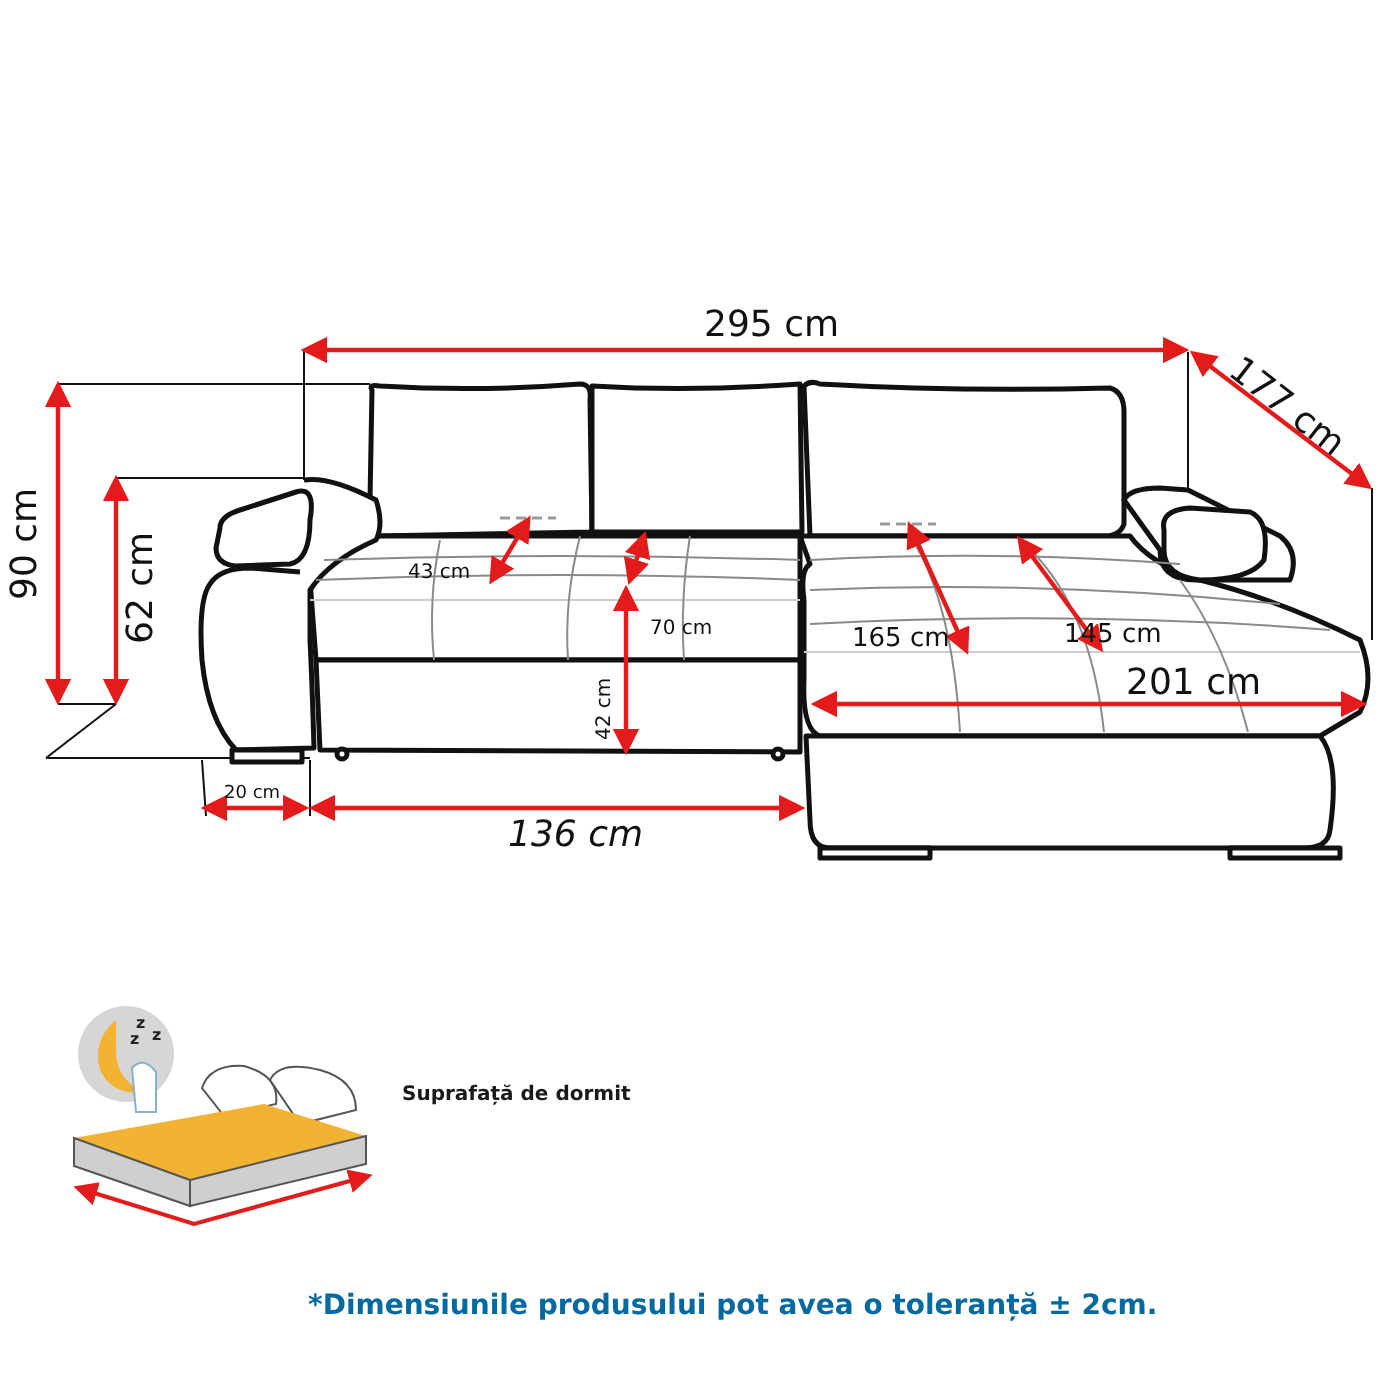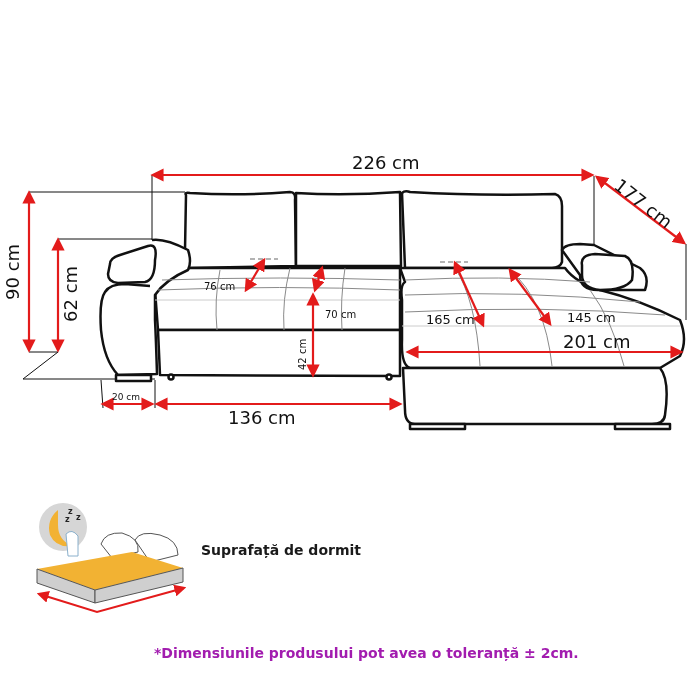--- a/index.html
+++ b/index.html
@@ -4,23 +4,23 @@
 <style>
   html, body { margin: 0; padding: 0; background: #ffffff; }
   body { width: 700px; height: 700px; position: relative; overflow: hidden; font-family: "DejaVu Sans", sans-serif; }
   #stage { position: absolute; left: 0; top: 0; width: 700px; height: 700px; }
   .lbl { position: absolute; color: #111; font-family: "DejaVu Sans", sans-serif; white-space: nowrap; line-height: 1; }
   .lbl.big { font-size: 18px; font-weight: 500; }
   .lbl.mid { font-size: 13px; }
   .lbl.small { font-size: 10px; }
   .vert { transform-origin: left top; transform: rotate(-90deg); }
   .diag { transform-origin: left top; transform: rotate(38deg); }
-  .sleep-title { position: absolute; left: 201px; top: 542px; font-size: 14px; font-weight: bold; color: #1a1a1a; }
+  .sleep-title { position: absolute; left: 201px; top: 542px; font-size: 10px; font-weight: bold; color: #1a1a1a; }
   .sleep-size { position: absolute; left: 231px; top: 567px; font-size: 16px; font-weight: bold; color: #e01414; }
-  .note { position: absolute; left: 154px; top: 645px; font-size: 14px; font-weight: bold; color: #a21caf; }
+  .note { position: absolute; left: 154px; top: 645px; font-size: 14px; font-weight: bold; color: #0369a1; }
 </style>
 </head>
 <body>
 
 <div id="stage">
 <svg width="700" height="700" viewBox="0 0 700 700">
   <defs>
     <marker id="ah" viewBox="0 0 10 10" refX="8" refY="5" markerWidth="6" markerHeight="6" orient="auto-start-reverse">
       <path d="M0,0 L10,5 L0,10 z" fill="#e31b1b"></path>
     </marker>
@@ -108,28 +108,28 @@
     <text x="65" y="522" font-size="8" font-weight="bold" fill="#222" font-family="DejaVu Sans, sans-serif">z</text>
     <path d="M101,544 Q105,532 122,533 Q140,538 138,552 L112,558 Z" fill="#fff" stroke="#555" stroke-width="1"></path>
     <path d="M135,540 Q140,530 160,535 Q178,540 178,555 L150,562 Z" fill="#fff" stroke="#555" stroke-width="1"></path>
     <path d="M37,569 L132,552 L183,568 L95,590 Z" fill="#f2b233"></path>
     <path d="M37,569 L37,583 L95,603 L95,590 Z" fill="#cfcfcf" stroke="#555" stroke-width="1"></path>
     <path d="M95,590 L183,568 L183,582 L95,603 Z" fill="#cfcfcf" stroke="#555" stroke-width="1"></path>
     <path d="M39,594 L97,612 L184,588" stroke="#e31b1b" stroke-width="2" fill="none" marker-start="url(#ah)" marker-end="url(#ah)"></path>
   </g>
 </svg>
 
-<div class="lbl big" style="left:352px;top:154px;">226 cm</div>
+<div class="lbl big" style="left:352px;top:154px;">295 cm</div>
 <div class="lbl big diag" style="left:622px;top:176px;">177 cm</div>
 <div class="lbl big vert" style="left:4px;top:300px;">90 cm</div>
 <div class="lbl big vert" style="left:62px;top:322px;">62 cm</div>
 <div class="lbl small vert" style="left:298px;top:370px;">42 cm</div>
 <div class="lbl small" style="left:112px;top:393px;font-size:9px;">20 cm</div>
-<div class="lbl big" style="left:228px;top:409px;">136 cm</div>
-<div class="lbl small" style="left:204px;top:282px;">76 cm</div>
+<div class="lbl big" style="left:254px;top:409px;font-style:italic;">136 cm</div>
+<div class="lbl small" style="left:204px;top:282px;">43 cm</div>
 <div class="lbl small" style="left:325px;top:282px;margin-top:28px;">70 cm</div>
 <div class="lbl mid" style="left:426px;top:313px;">165 cm</div>
-<div class="lbl mid" style="left:567px;top:311px;">145 cm</div>
+<div class="lbl mid" style="left:532px;top:311px;">145 cm</div>
 <div class="lbl big" style="left:563px;top:333px;">201 cm</div>
 
 <div class="sleep-title">Suprafață de dormit</div>
 <div class="note">*Dimensiunile produsului pot avea o toleranță ± 2cm.</div>
 </div>
 
 </body></html>

